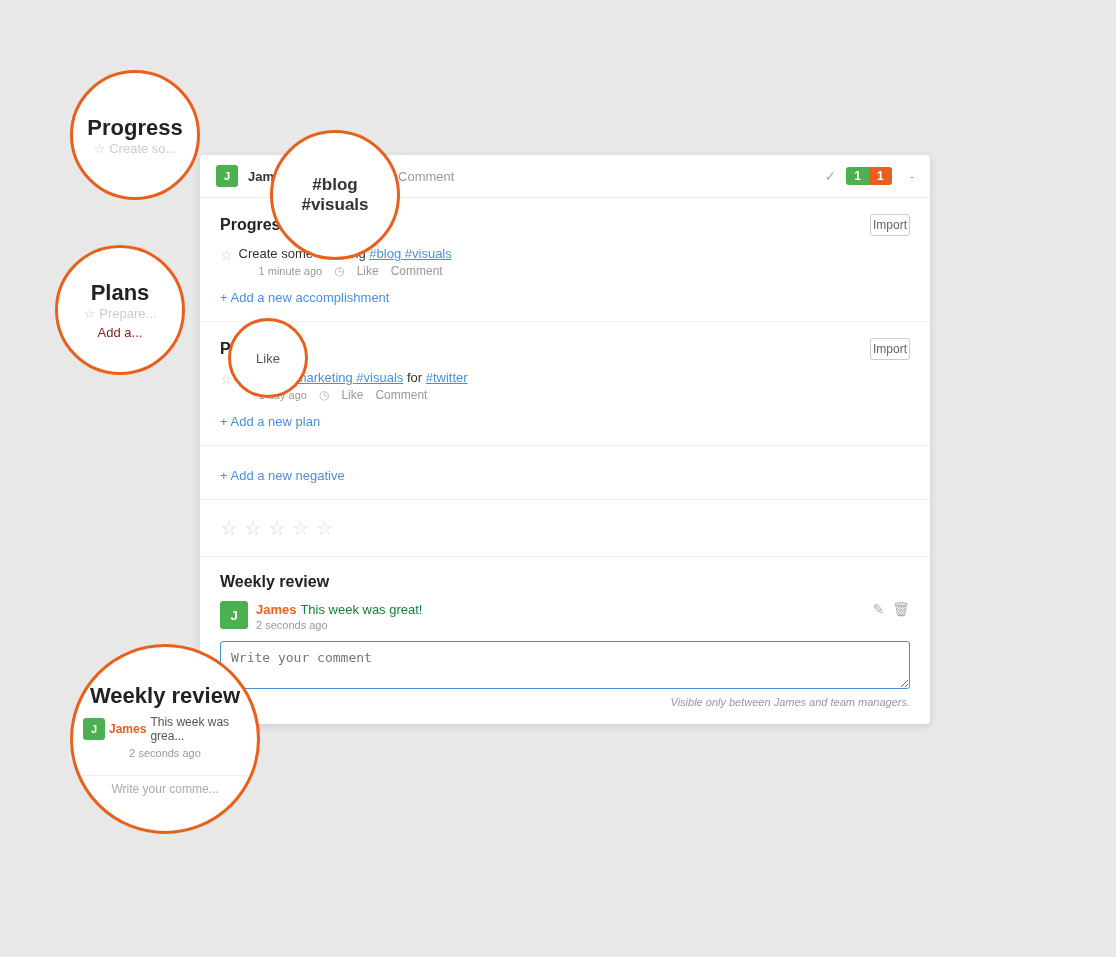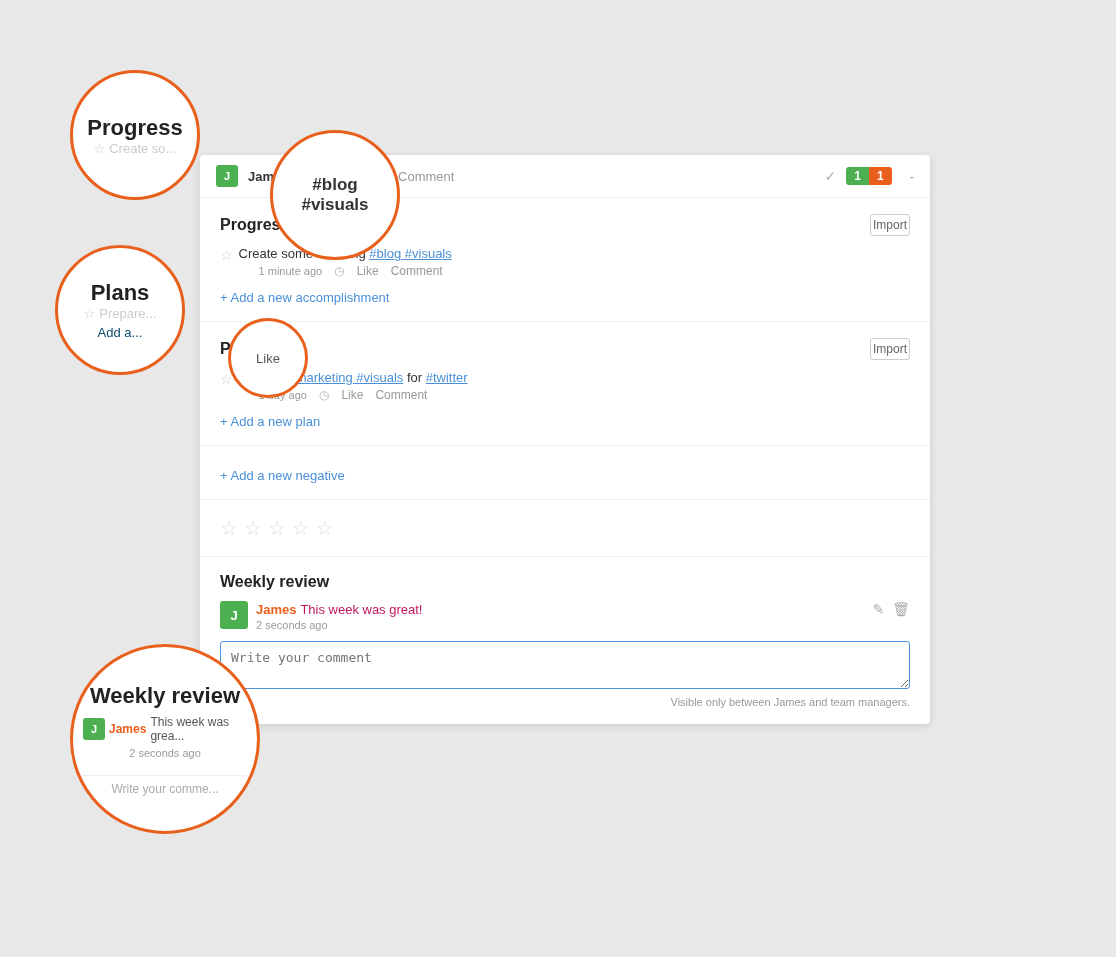--- a/index.html
+++ b/index.html
@@ -26,21 +26,21 @@
       padding: 10px;
     }
     .annotation-circle .circle-title {
       font-size: 22px;
       font-weight: bold;
       color: #222;
       text-align: center;
     }
     .annotation-circle .circle-sub-blue {
       font-size: 13px;
-      color: #0c4a6e;
+      color: #7f1d1d;
       text-align: center;
       margin-top: 4px;
     }
     .annotation-circle .star-icon {
       color: #ccc;
       font-size: 13px;
       display: flex;
       align-items: center;
       gap: 4px;
     }
@@ -276,21 +276,21 @@
     .review-content {
       flex: 1;
     }
     .review-author {
       font-weight: bold;
       font-size: 13px;
       color: #e8601c;
     }
     .review-text {
       font-size: 13px;
-      color: #be185d;
+      color: #15803d;
     }
     .review-time {
       font-size: 11px;
       color: #999;
       margin-top: 2px;
     }
     .review-actions {
       display: flex;
       gap: 8px;
       margin-left: auto;
@@ -314,20 +314,21 @@
       color: #aaa;
       outline: none;
       resize: vertical;
       min-height: 36px;
     }
     .comment-visibility {
       font-size: 11px;
       color: #999;
       text-align: right;
       margin-top: 4px;
+      font-style: italic;
     }
   </style>
 </head>
 <body>
 
 <div class="annotation-circle circle-progress">
   <div class="circle-title">Progress</div>
   <div class="star-icon">
     <span>☆</span>
     <span>Create so...</span>

